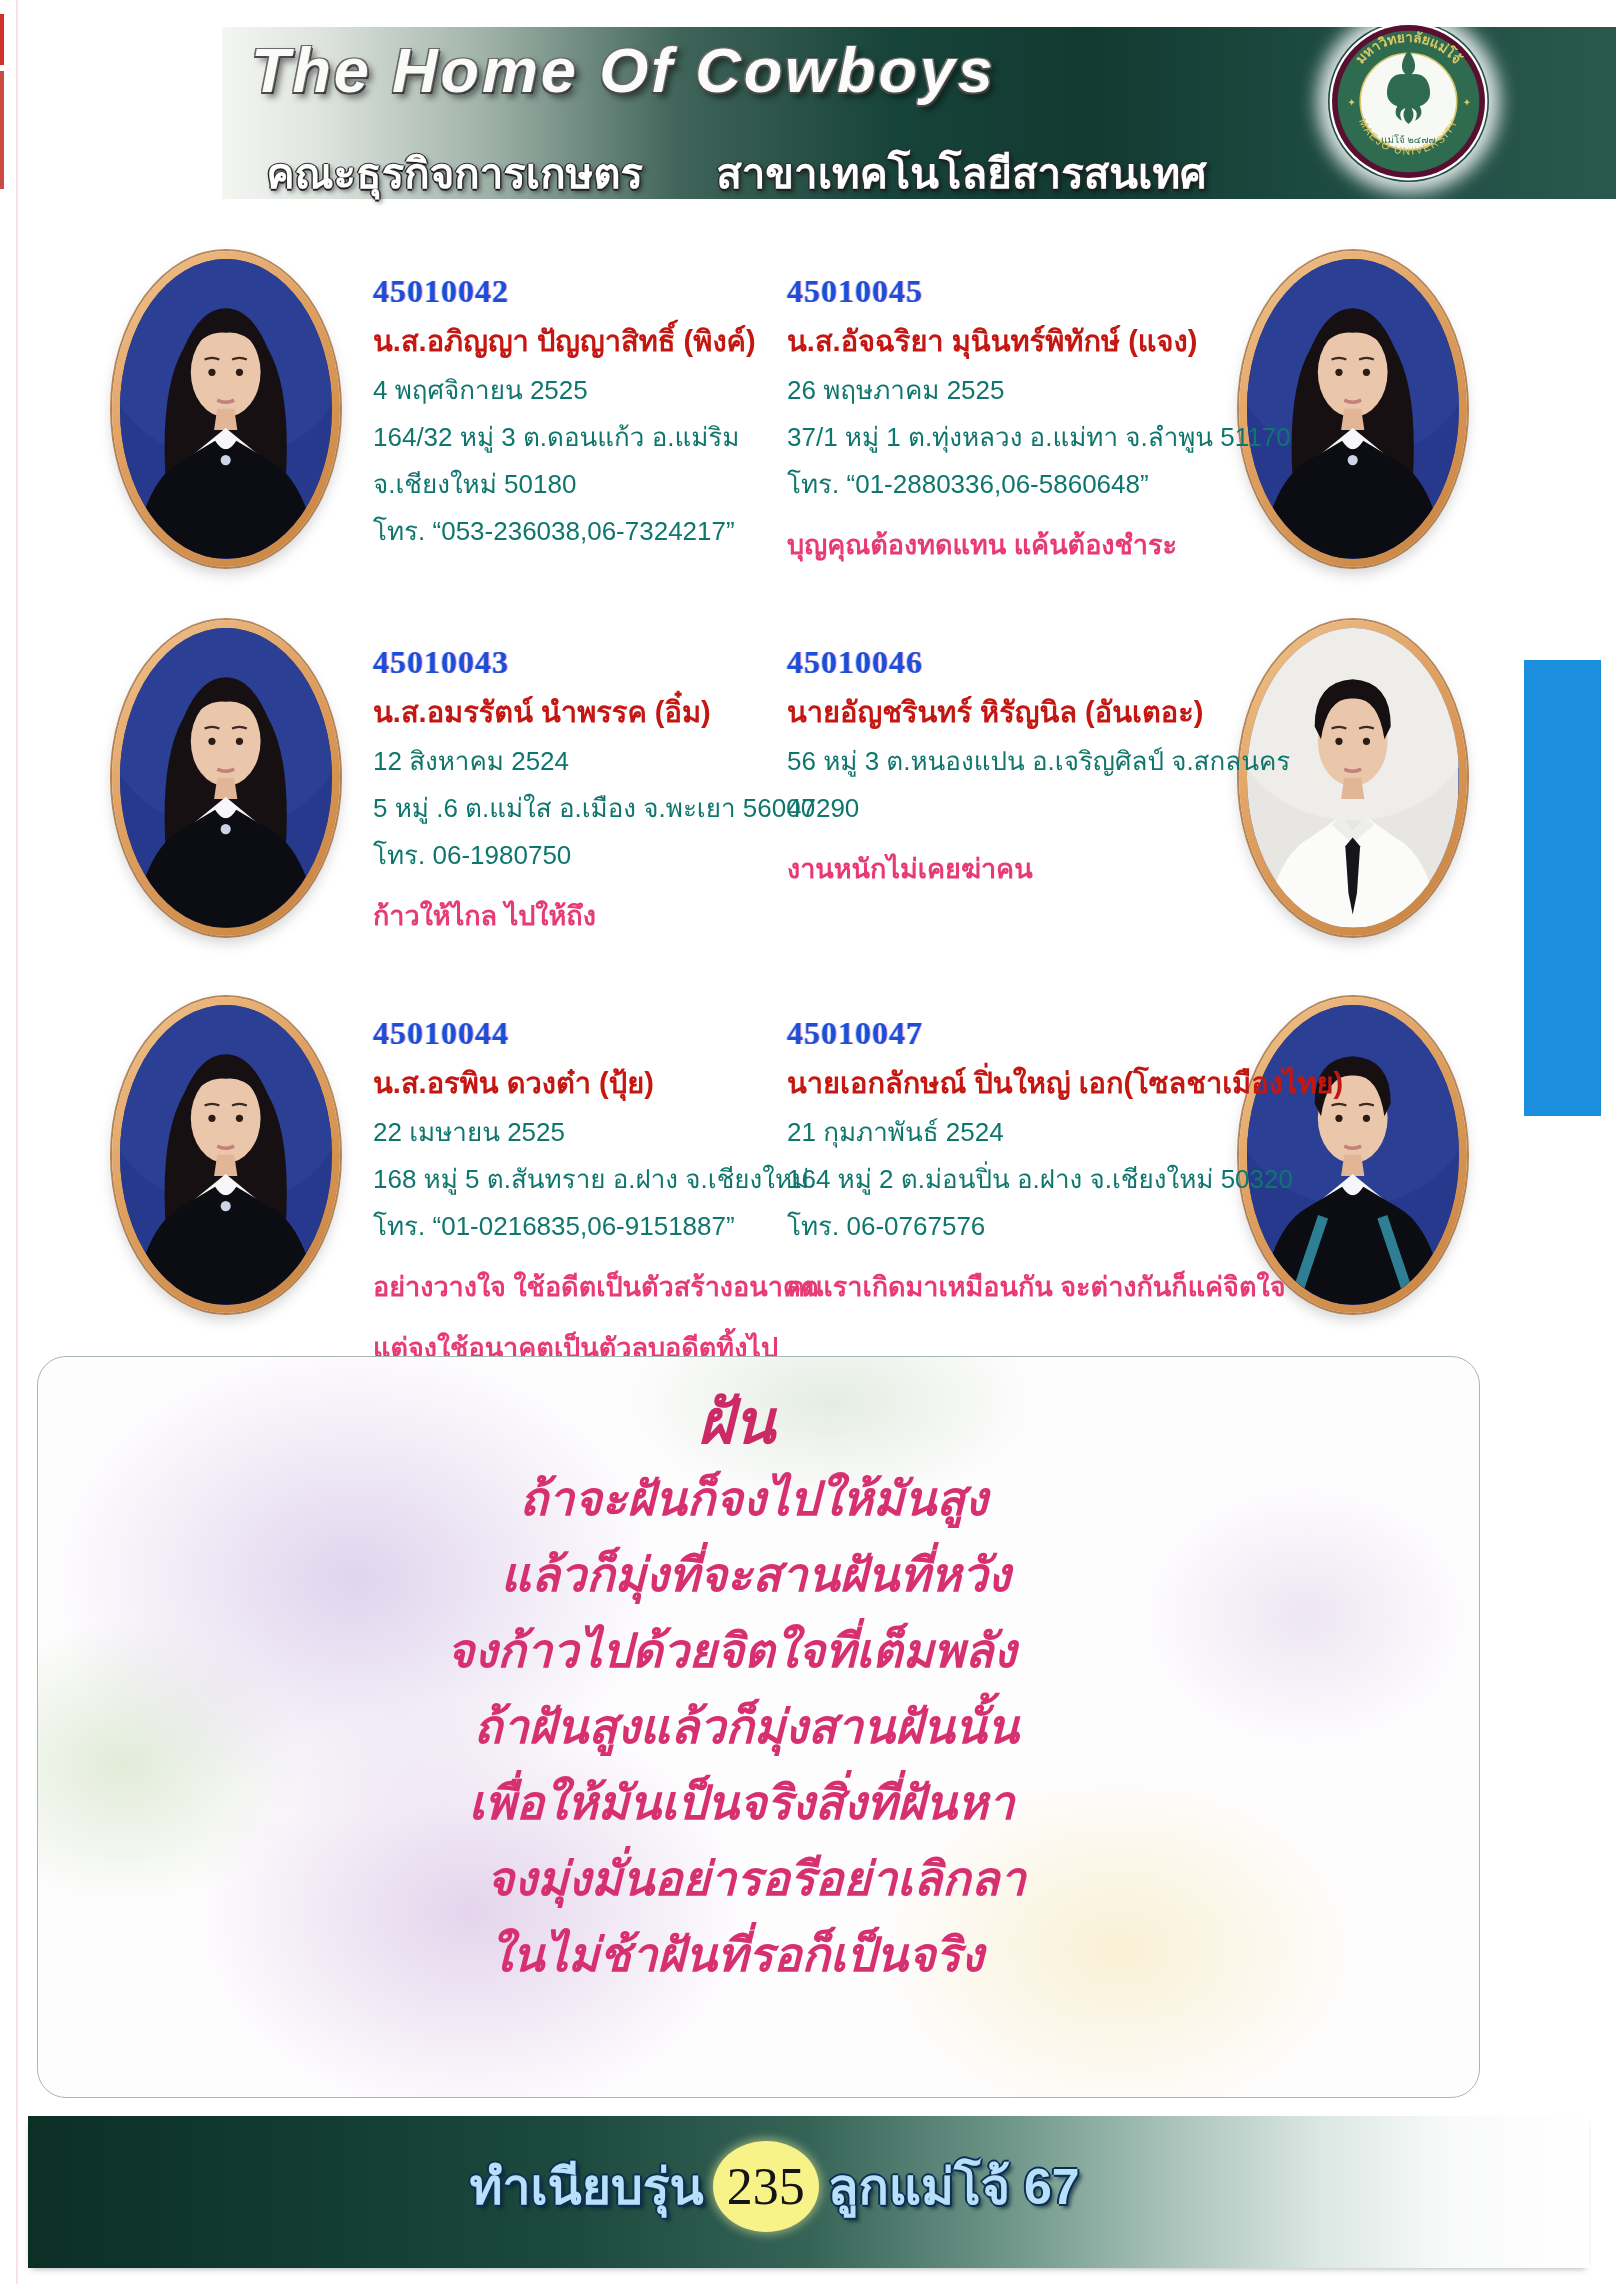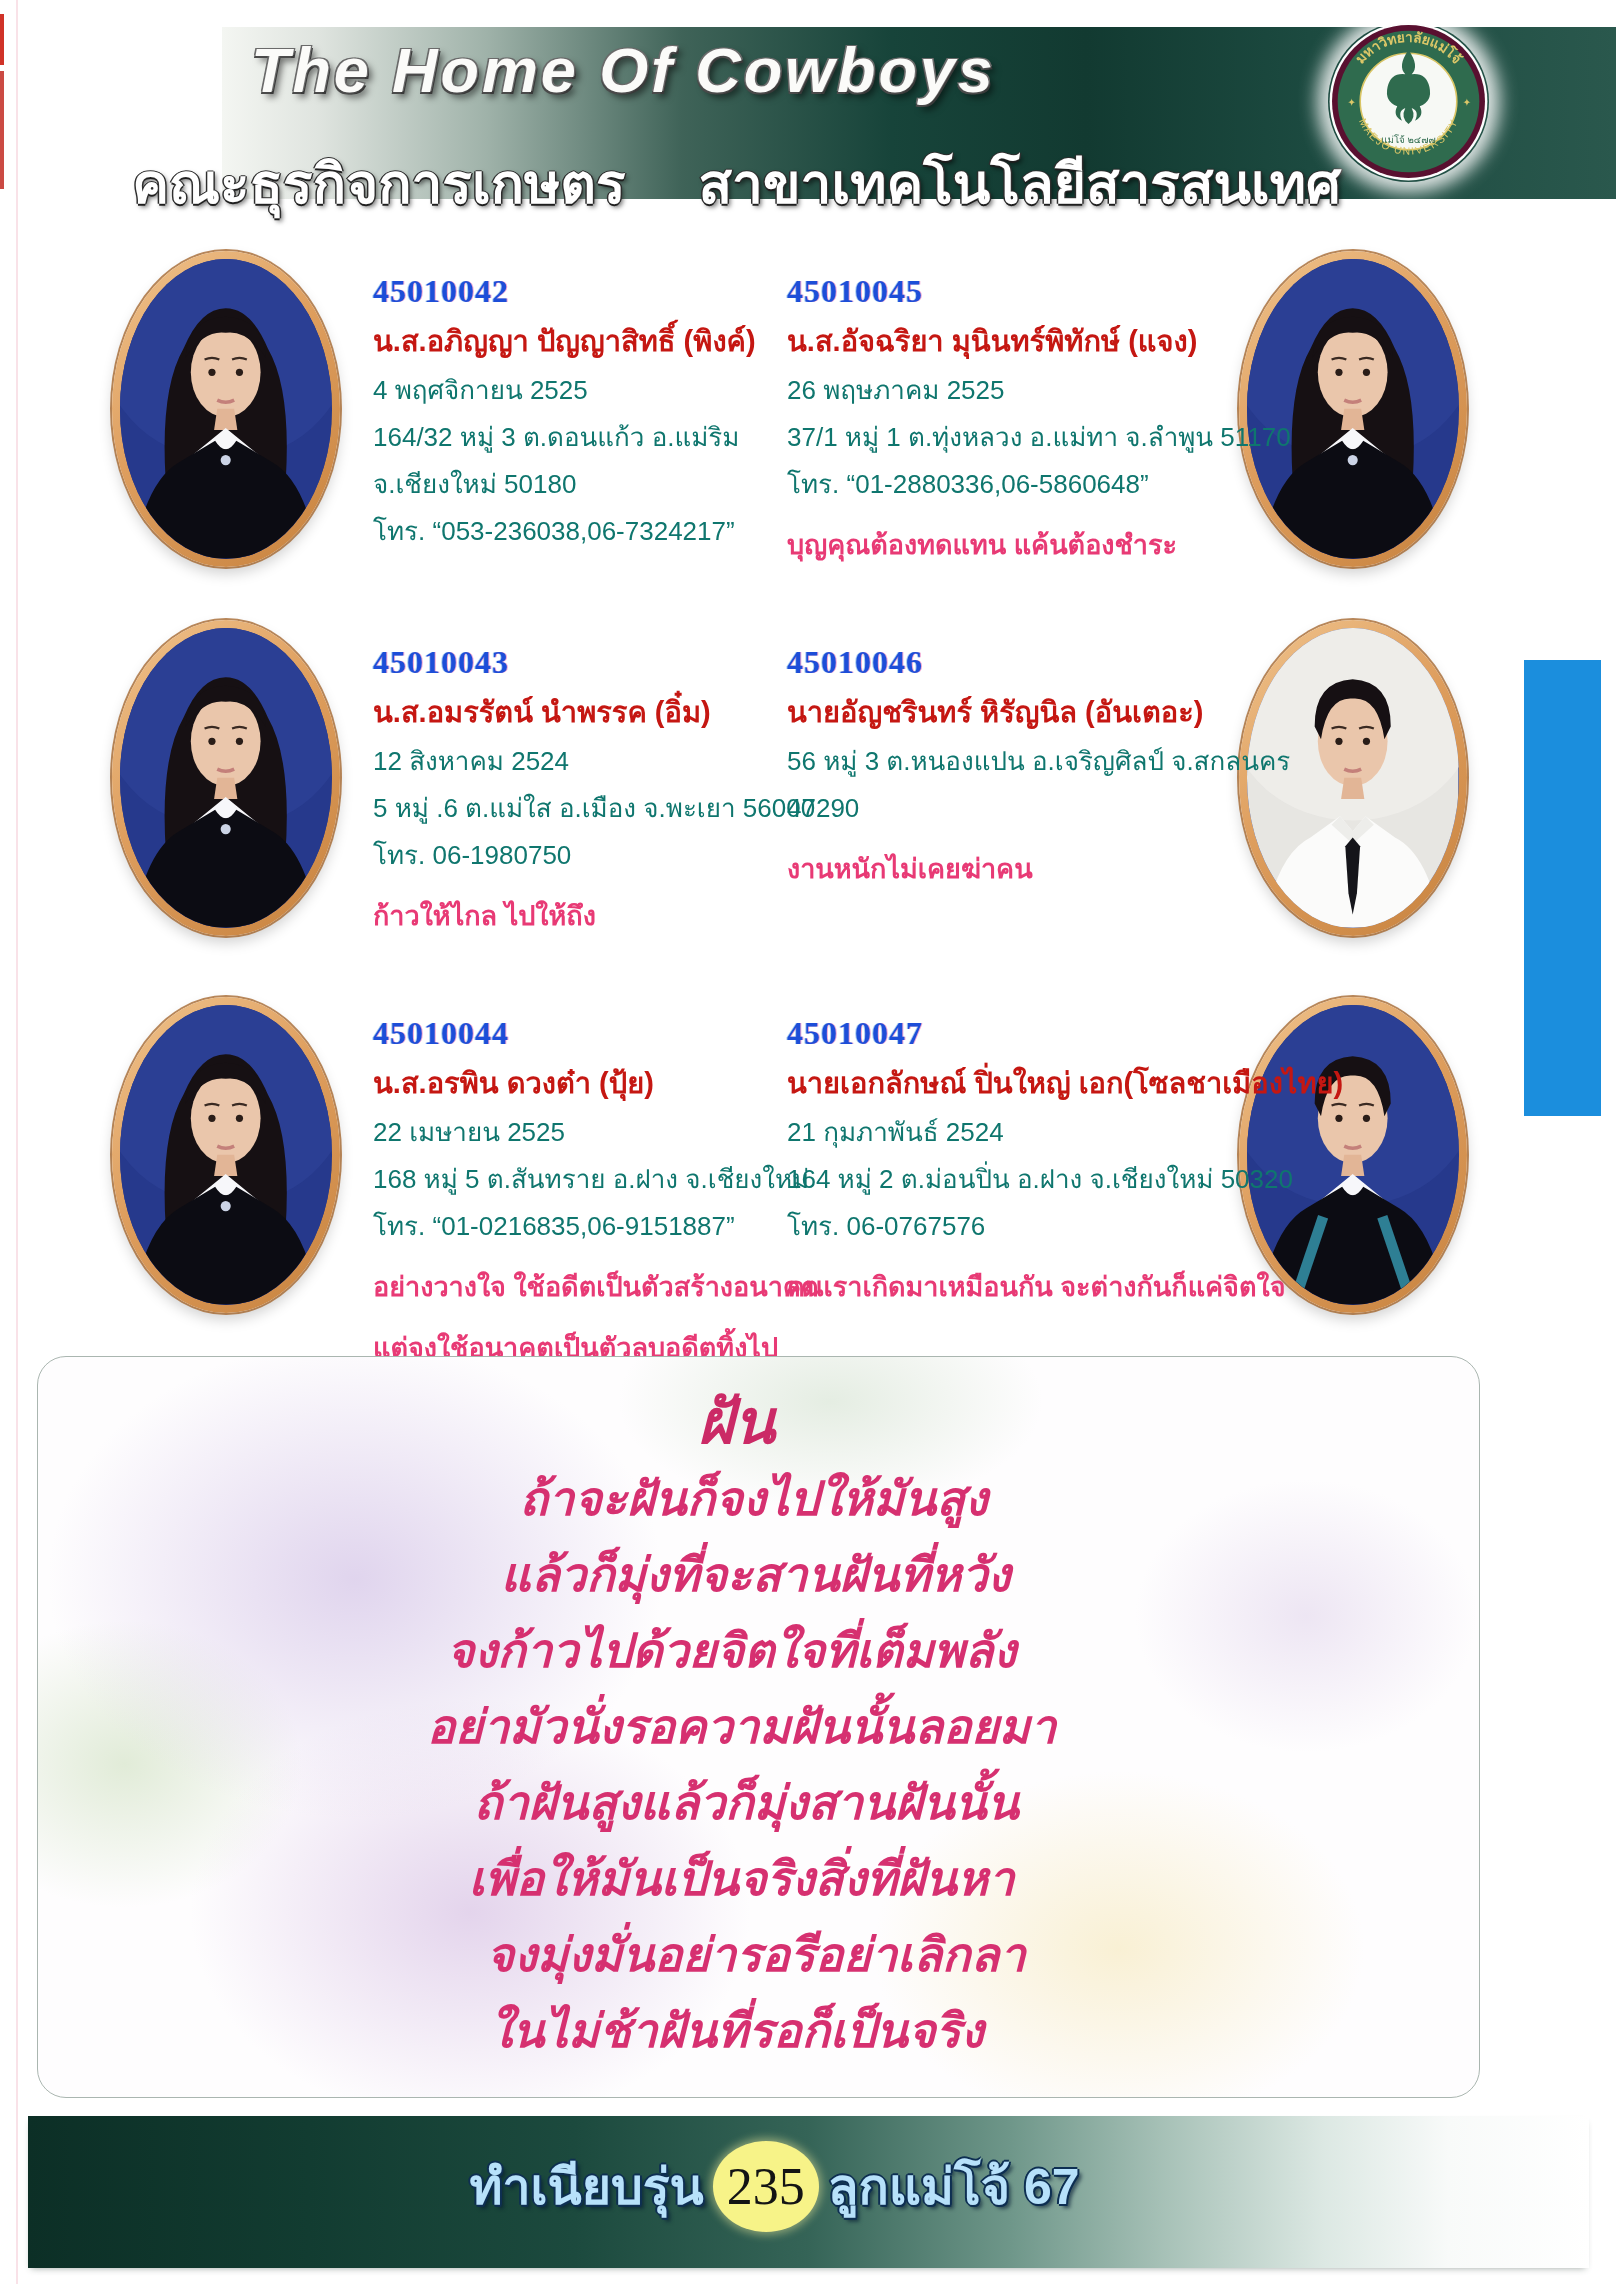--- a/index.html
+++ b/index.html
@@ -15,21 +15,21 @@
   
   .header{position:absolute;left:222px;top:27px;width:1394px;height:172px;
     background:linear-gradient(90deg,#f4f6f2 0%,#dfe4df 7%,#9fb2a9 19%,#3f6358 33%,
                #17443a 48%,#123a31 62%,#1c4a40 78%,#2a584d 100%);}
   .h-title{position:absolute;left:29px;top:6.8px;width:1035px;text-align:left;
     font-family:Liberation Sans, sans-serif;font-style:italic;font-weight:700;font-size:63px;
     letter-spacing:2.9px;color:#fbfbf9;white-space:nowrap;
     text-shadow:-1.5px -1.5px 0 #6a6a6a,1.5px -1.5px 0 #6a6a6a,-1.5px 1.5px 0 #4a4a4a,
                 2px 2.4px 0 #3a3a3a,4.4px 5.4px 7.8px rgba(0,0,0,.55);}
   .h-sub{position:absolute;left:14.6px;top:113px;width:1000px;display:flex;justify-content:center;
-    gap:73px;font-size:55px;font-weight:700;color:#ffffff;white-space:nowrap;
+    gap:73px;font-size:42px;font-weight:700;color:#ffffff;white-space:nowrap;
     text-shadow:-1.5px 0 0 #2e2e2e,1.5px 0 0 #2e2e2e,0 -1.5px 0 #2e2e2e,0 2px 0 #1e1e1e,
                 2.4px 3.4px 4.9px rgba(0,0,0,.6);}
   .logo{position:absolute;left:1328px;top:20.5px;width:161px;height:161px;border-radius:50%;
     box-shadow:0 0 17.6px 10.7px rgba(255,255,255,.85);}
   .logo svg{display:block;width:100%;height:100%;}
 
   
   .photo-frame{position:absolute;width:228px;height:316px;border-radius:50%;
     background:linear-gradient(140deg,#f0c48e 0%,#de9e5e 45%,#c7823e 100%);
     box-shadow:0 0 0 2px rgba(160,95,35,.75),0 6.8px 13.7px rgba(0,0,0,.18);
@@ -304,21 +304,20 @@
     <div class="smotto">คนเราเกิดมาเหมือนกัน จะต่างกันก็แค่จิตใจ</div>
   </div>
 
   <div class="bluebar"></div>
 
   <div class="poem">
     <div class="poem-title">ฝัน</div>
     <div class="poem-line pl1">ถ้าจะฝันก็จงไปให้มันสูง</div>
     <div class="poem-line pl2">แล้วก็มุ่งที่จะสานฝันที่หวัง</div>
     <div class="poem-line pl3">จงก้าวไปด้วยจิตใจที่เต็มพลัง</div>
-    <div class="poem-line pl4">อย่ามัวนั่งรอความฝันนั้นลอยมา</div>
     <div class="poem-line pl5">ถ้าฝันสูงแล้วก็มุ่งสานฝันนั้น</div>
     <div class="poem-line pl6">เพื่อให้มันเป็นจริงสิ่งที่ฝันหา</div>
     <div class="poem-line pl7">จงมุ่งมั่นอย่ารอรีอย่าเลิกลา</div>
     <div class="poem-line pl8">ในไม่ช้าฝันที่รอก็เป็นจริง</div>
   </div>
 
   <div class="footer">
     <span class="f-label">ทำเนียบรุ่น</span>
     <span class="f-oval">
       <span>235</span>

